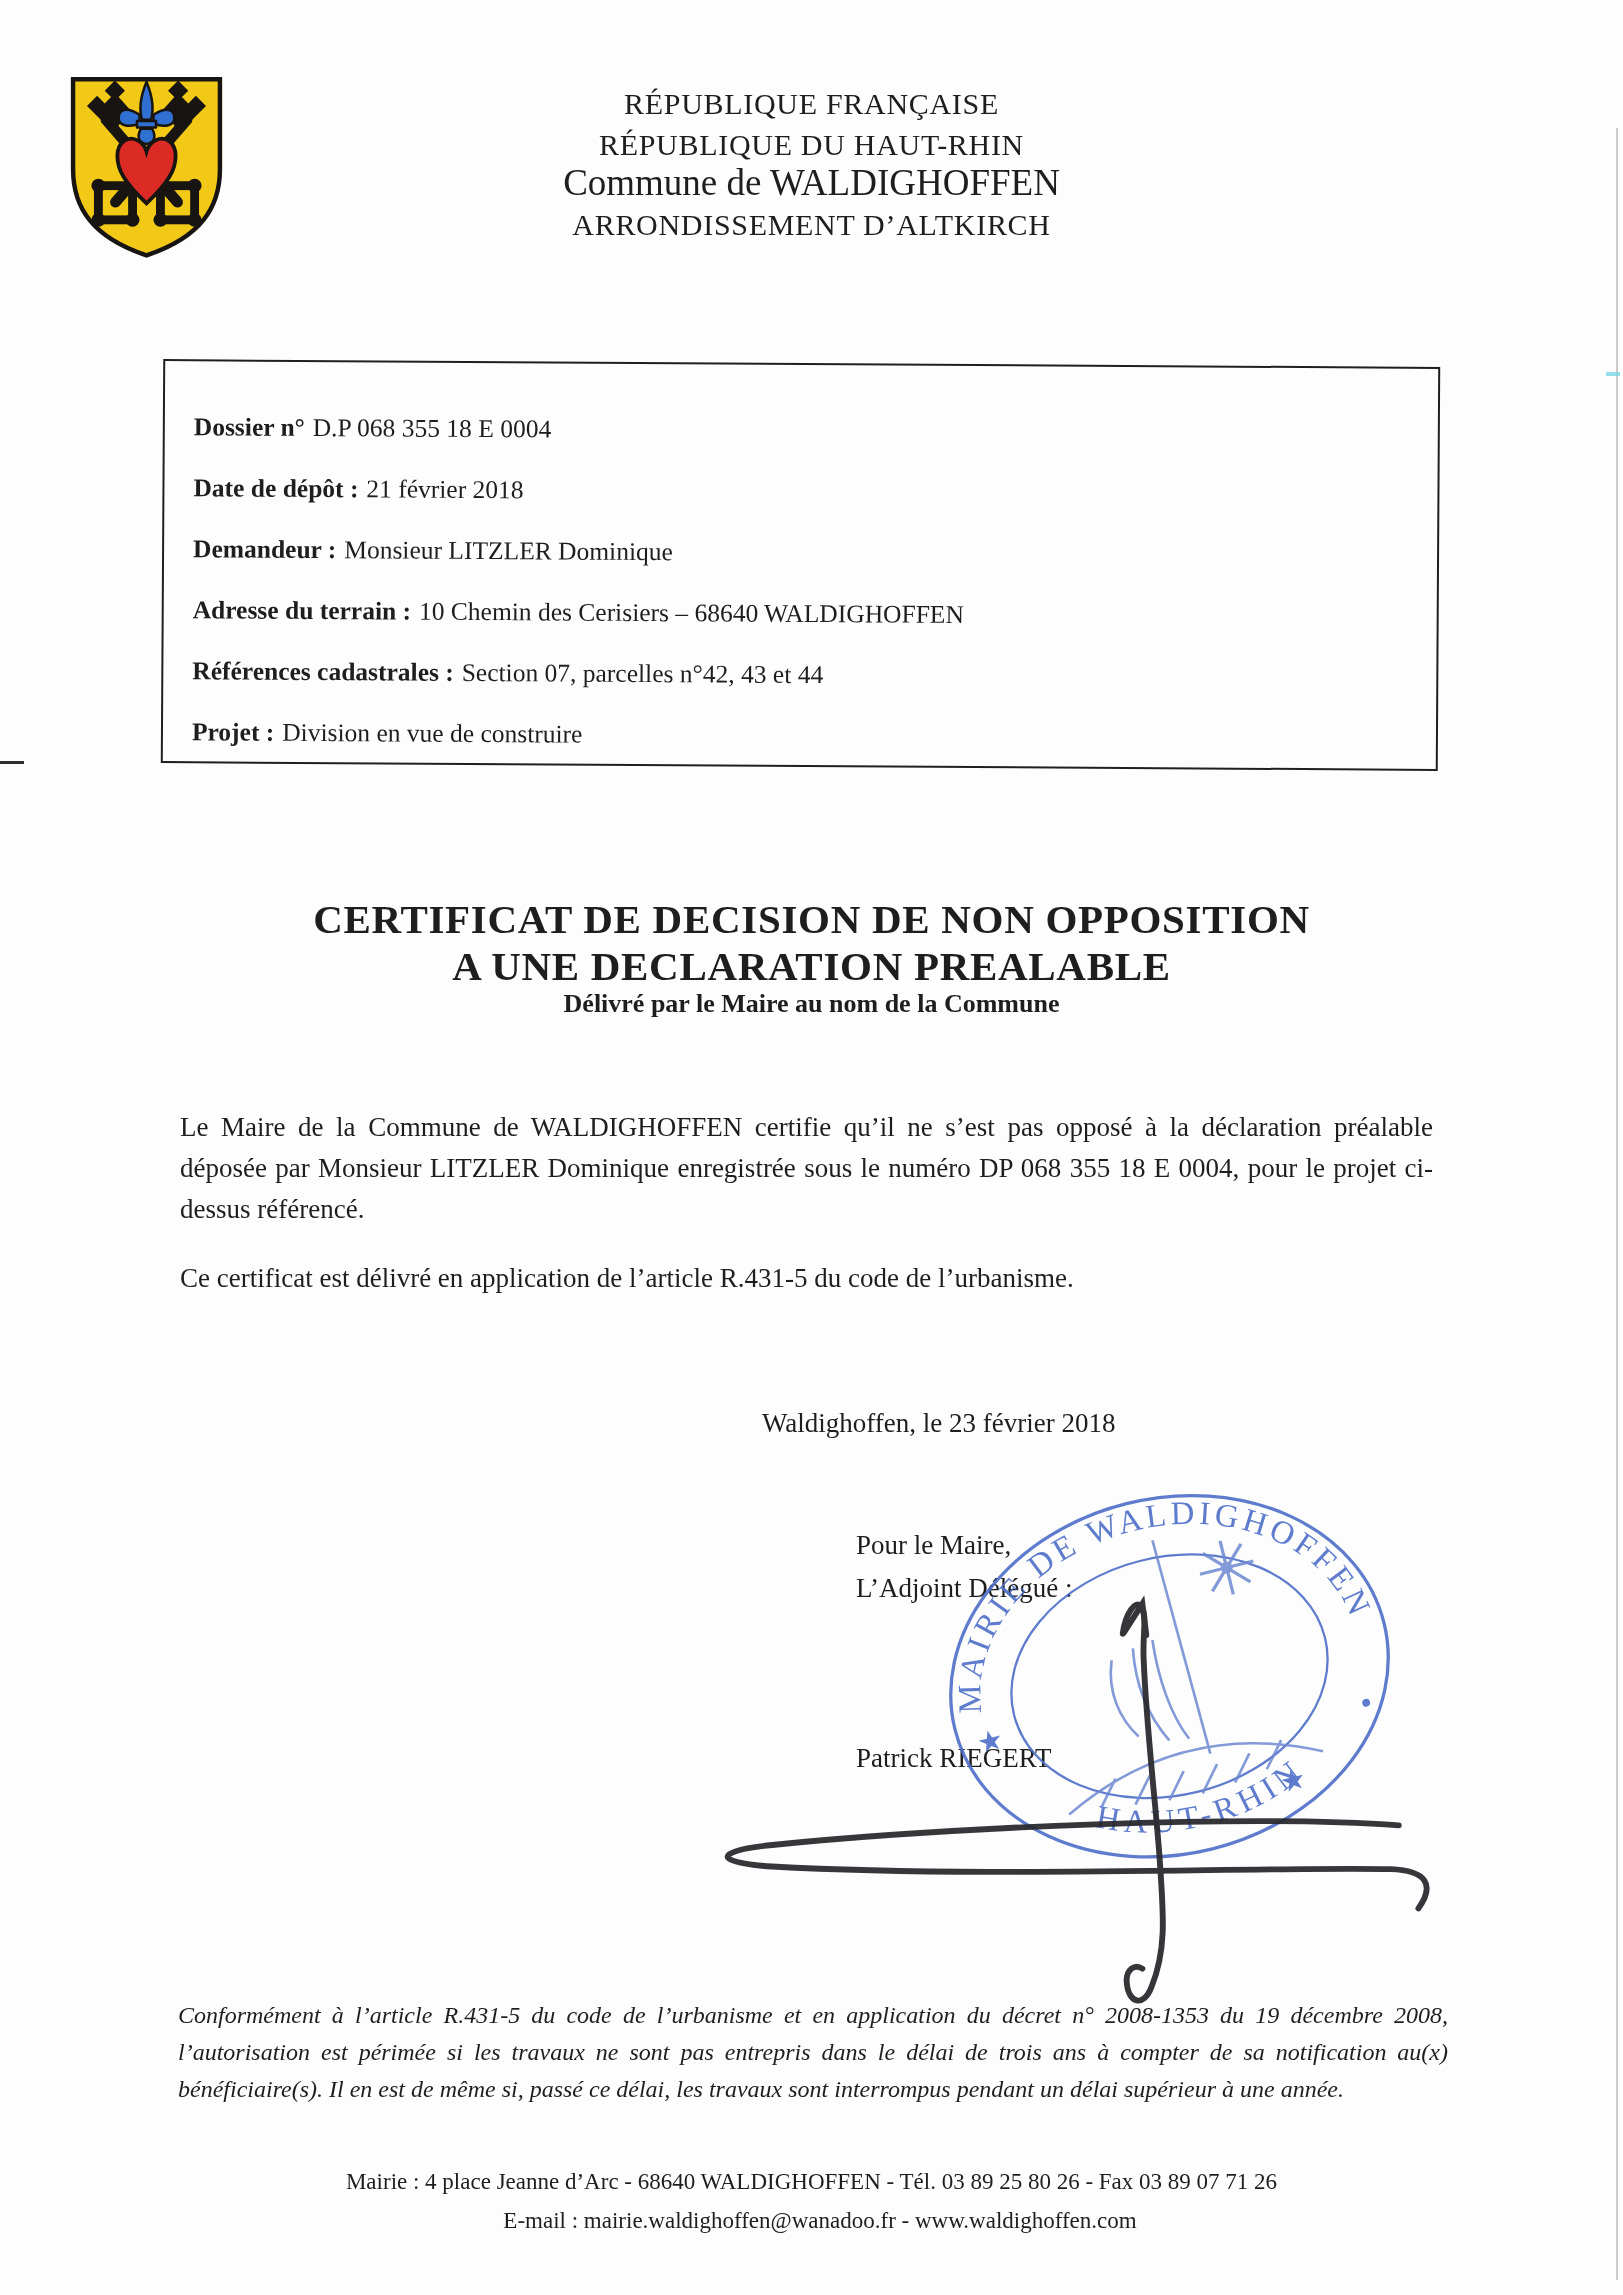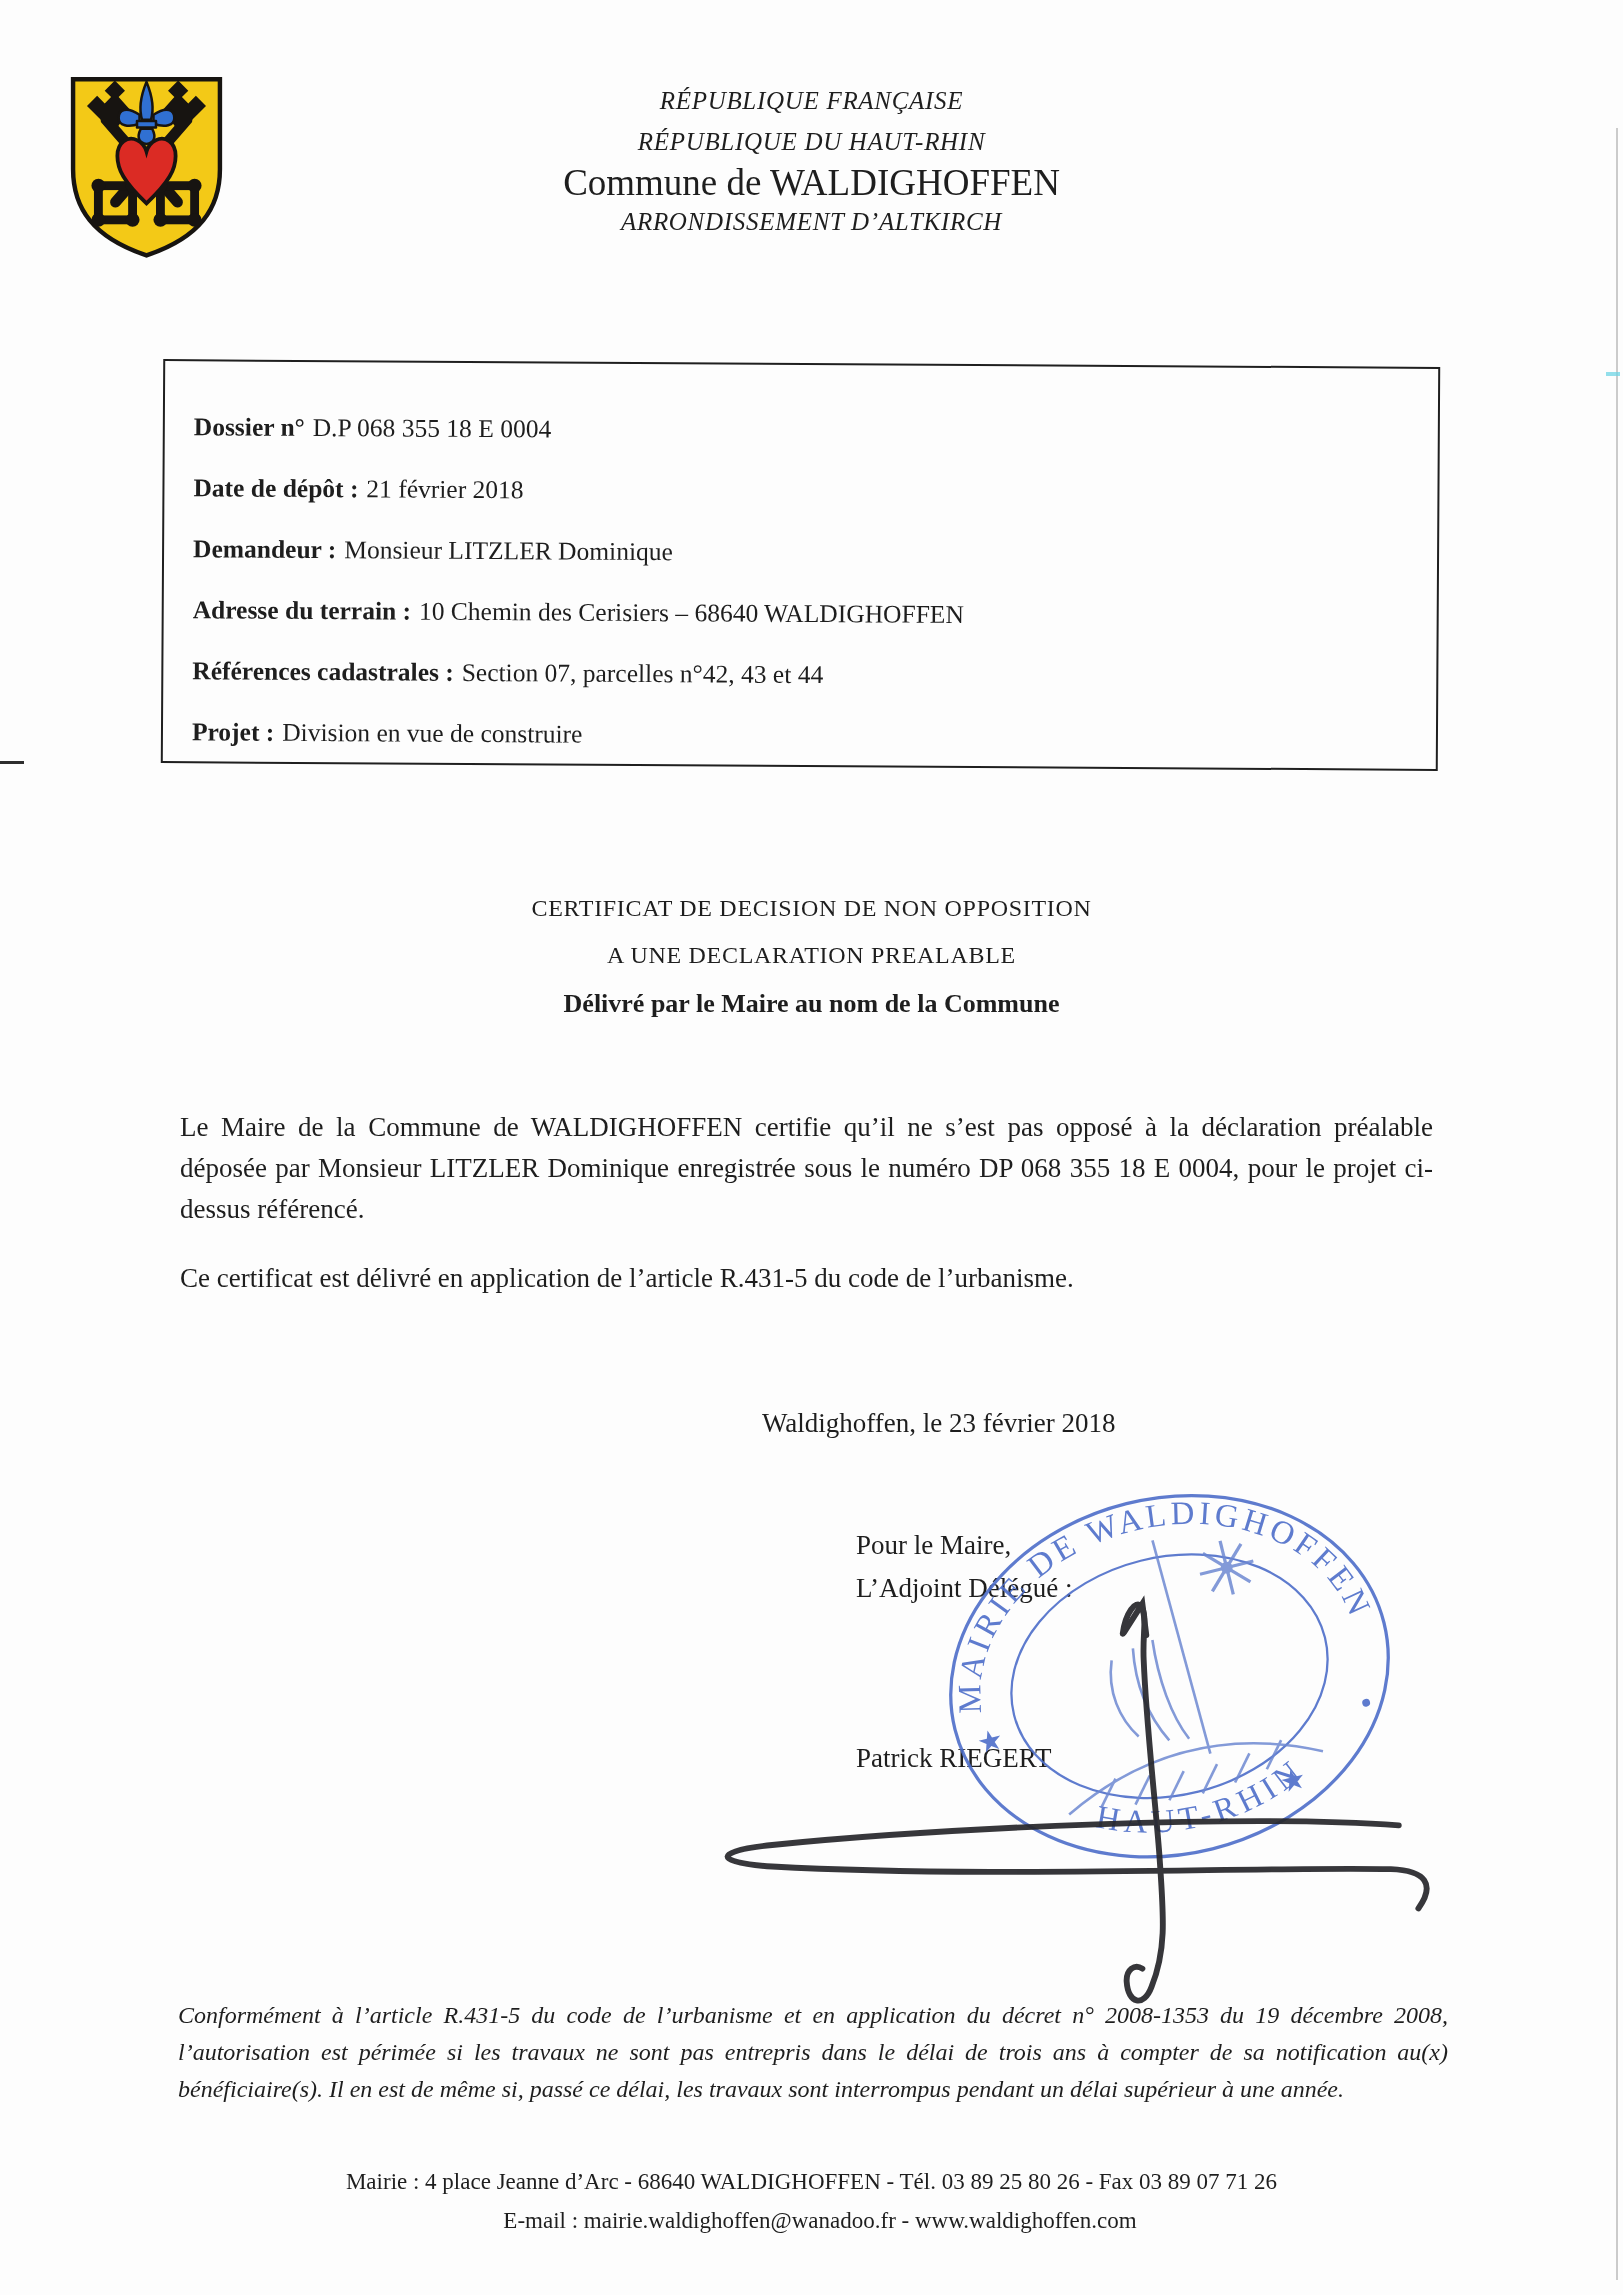--- a/index.html
+++ b/index.html
@@ -7,34 +7,34 @@
     position:relative;
     width:1623px;height:2295px;
     background:#fdfdfd;
     font-family:"Liberation Serif","DejaVu Serif",serif;
     color:#1e1e1e;
     overflow:hidden;
   }
   .abs{position:absolute;}
   .ctr{left:0;right:0;text-align:center;}
   
-  .h-small{font-size:25px;letter-spacing:0.7px;font-style:italic;}
+  .h-small{font-size:30px;letter-spacing:0.7px;}
   .h-commune{font-size:37px;}
   
   #dossier-box{
     left:162px;top:363px;width:1244px;height:349px;
     border:2.6px solid #1f1f1f;
     padding:51px 0 0 29px;
     transform:rotate(.35deg);
   }
   .row{font-size:25.5px;margin-bottom:31px;}
   .row .lbl{font-weight:bold;}
   .row .val{margin-left:7.9px;}
   
-  .t-main{font-size:24px;font-weight:normal;letter-spacing:0.7px;}
+  .t-main{font-size:41px;font-weight:bold;letter-spacing:0.7px;}
   .t-sub{font-size:26px;font-weight:bold;}
   
   .para{font-size:27px;line-height:41px;text-align:justify;}
   .line41{font-size:27px;}
   .sig{font-size:27px;line-height:43px;}
   
   .legal{font-size:24px;line-height:37px;font-style:italic;text-align:justify;}
   .foot{font-size:23px;}
   
   #fold-mark{left:0;top:761px;width:23.6px;height:3.3px;background:#2e2e2e;}

